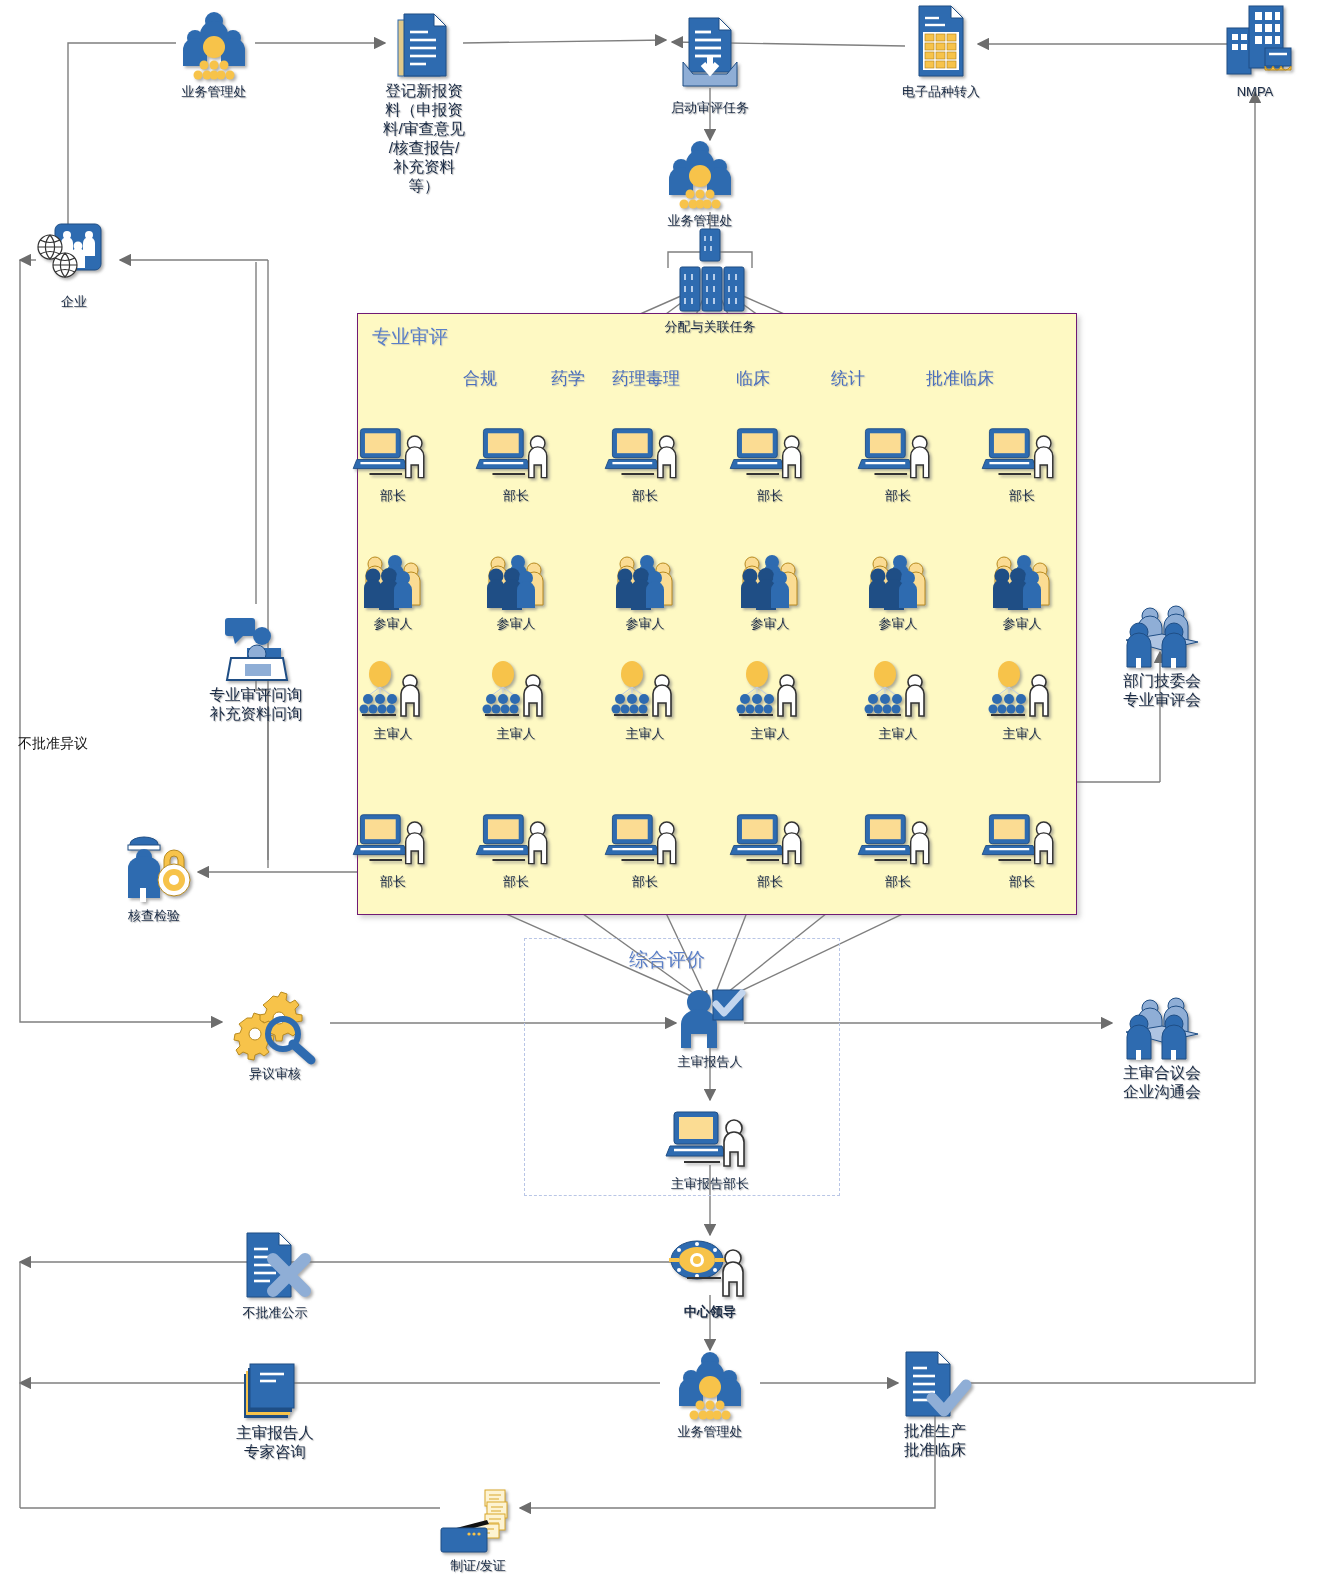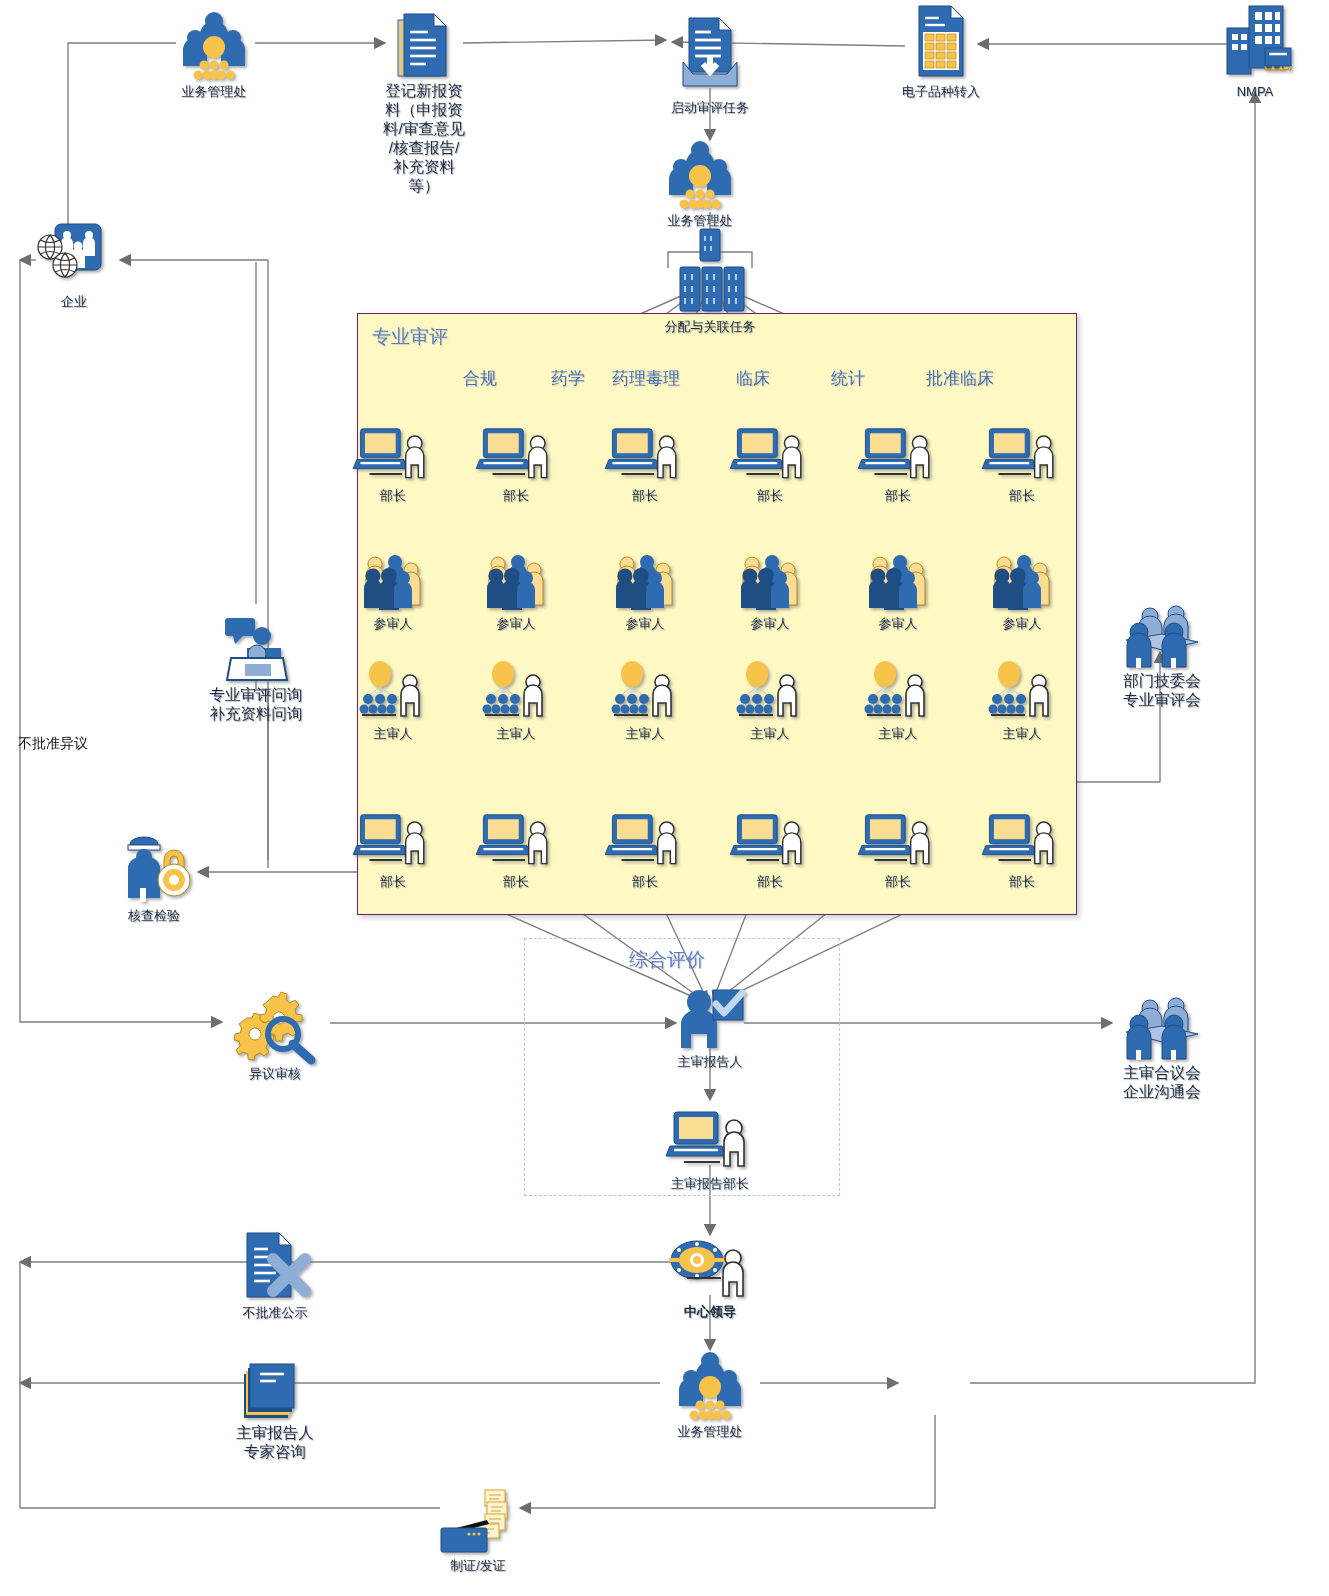--- a/index.html
+++ b/index.html
@@ -573,20 +573,38 @@
             <circle cx="36" cy="67" r="4.5"></circle>
             <circle cx="43" cy="67" r="4.5"></circle>
             <circle cx="50" cy="67" r="4.5"></circle>
             <circle cx="59" cy="67" r="4.5"></circle>
           </g>
       </svg>
     </div>
     <div class="lbl">业务管理处</div>
   </div>
 
+  <div class="node small" style="left:935px;top:1348px;">
+    <div class="ic">
+      <svg class="gi" width="74" height="70" viewBox="0 0 74 70">
+        <path d="M8,2 h32 l12,12 v52 h-44z" fill="#2e6bb0" stroke="#1f4e85"></path>
+        <path d="M40,2 l12,12 h-12z" fill="#fff" stroke="#1f4e85"></path>
+        <g stroke="#fff" stroke-width="2.6">
+            <path d="M15,18h14"></path>
+            <path d="M15,26h22"></path>
+            <path d="M15,34h22"></path>
+            <path d="M15,42h22"></path>
+            <path d="M15,50h16"></path>
+          </g>
+        <path d="M34,48 l12,13 l22,-26" stroke="#8faed6" stroke-width="11" fill="none" stroke-linecap="round" stroke-linejoin="round"></path>
+      </svg>
+    </div>
+    <div class="lbl">批准生产
+批准临床</div>
+  </div>
 
   <div class="node" style="left:478px;top:1482px;">
     <div class="ic">
       <svg class="gi" width="86" height="66" viewBox="0 0 86 66">
         <g fill="#fdf3d2" stroke="#d9a72a">
           <rect x="50" y="2" width="20" height="16"></rect>
             <rect x="52" y="14" width="20" height="16"></rect>
           <rect x="50" y="26" width="20" height="16"></rect>
             <rect x="40" y="36" width="24" height="14"></rect>
         </g>

